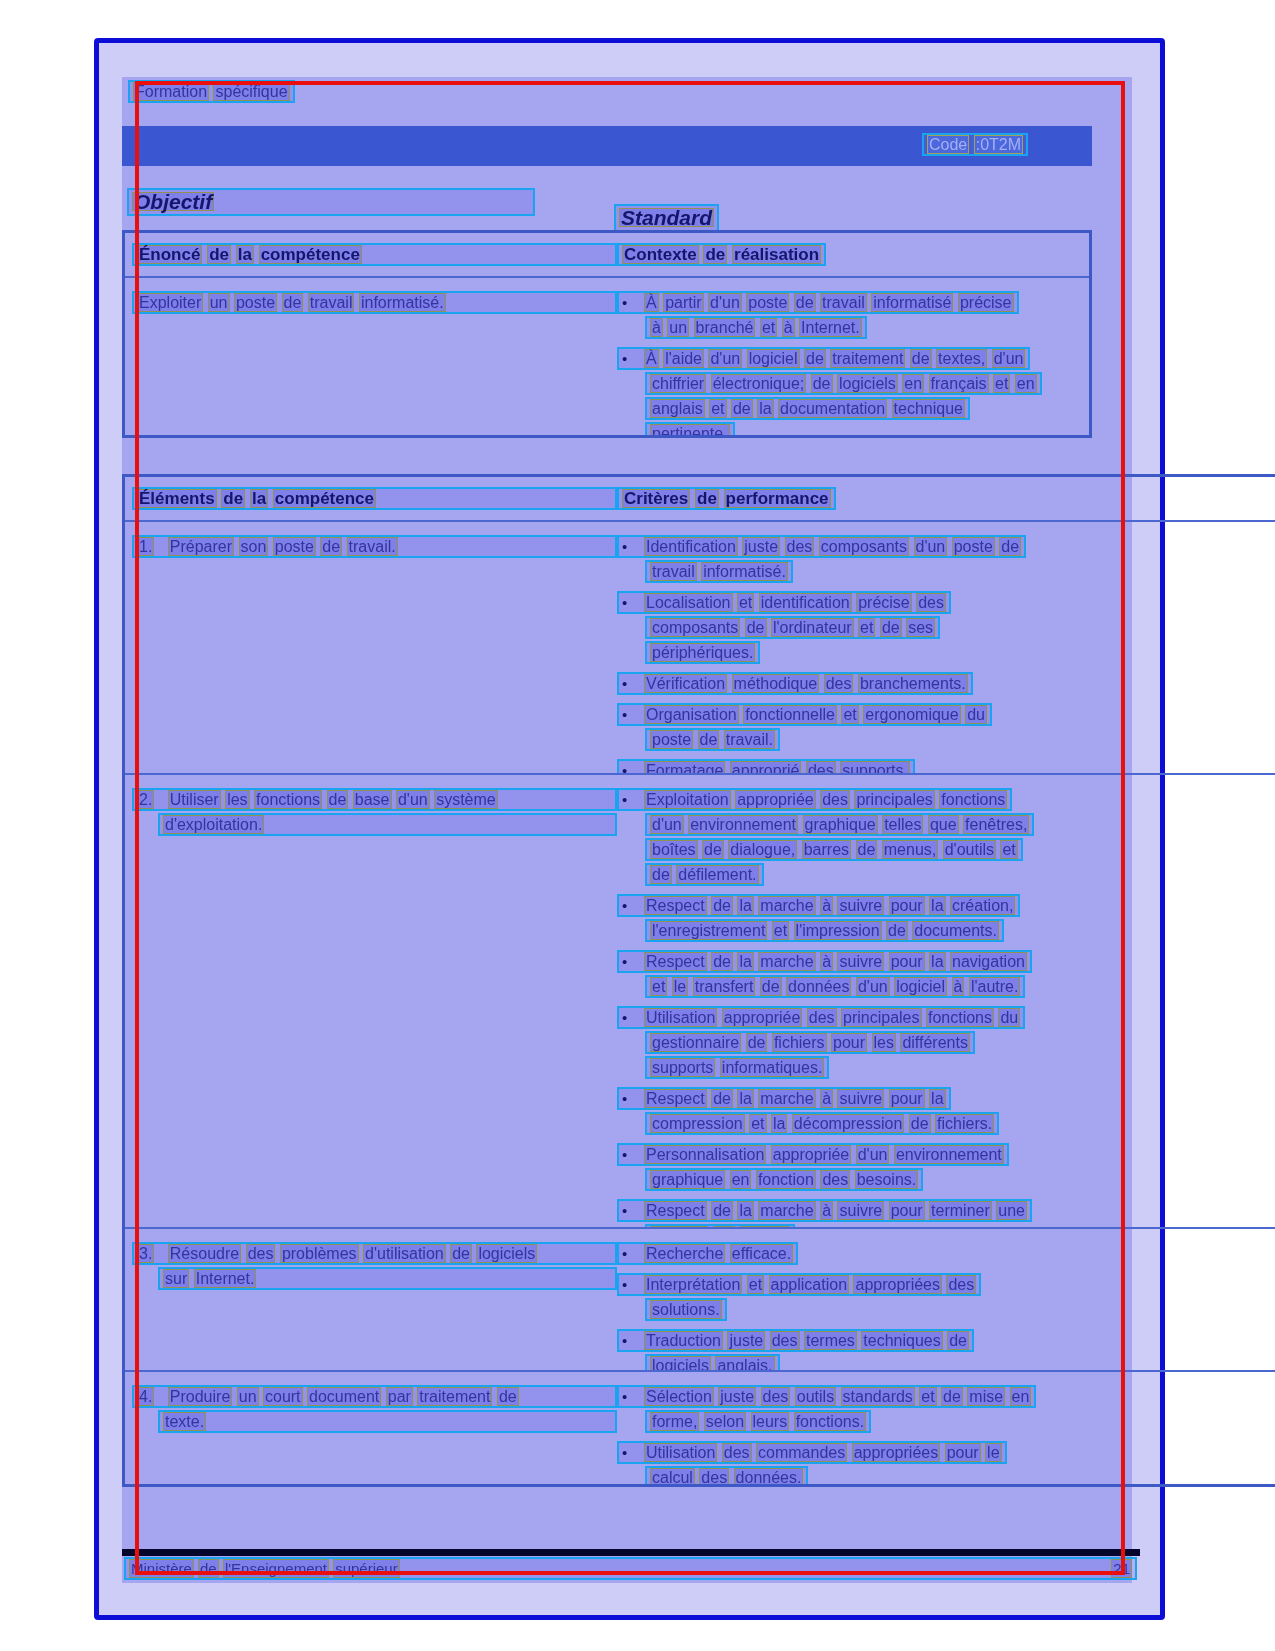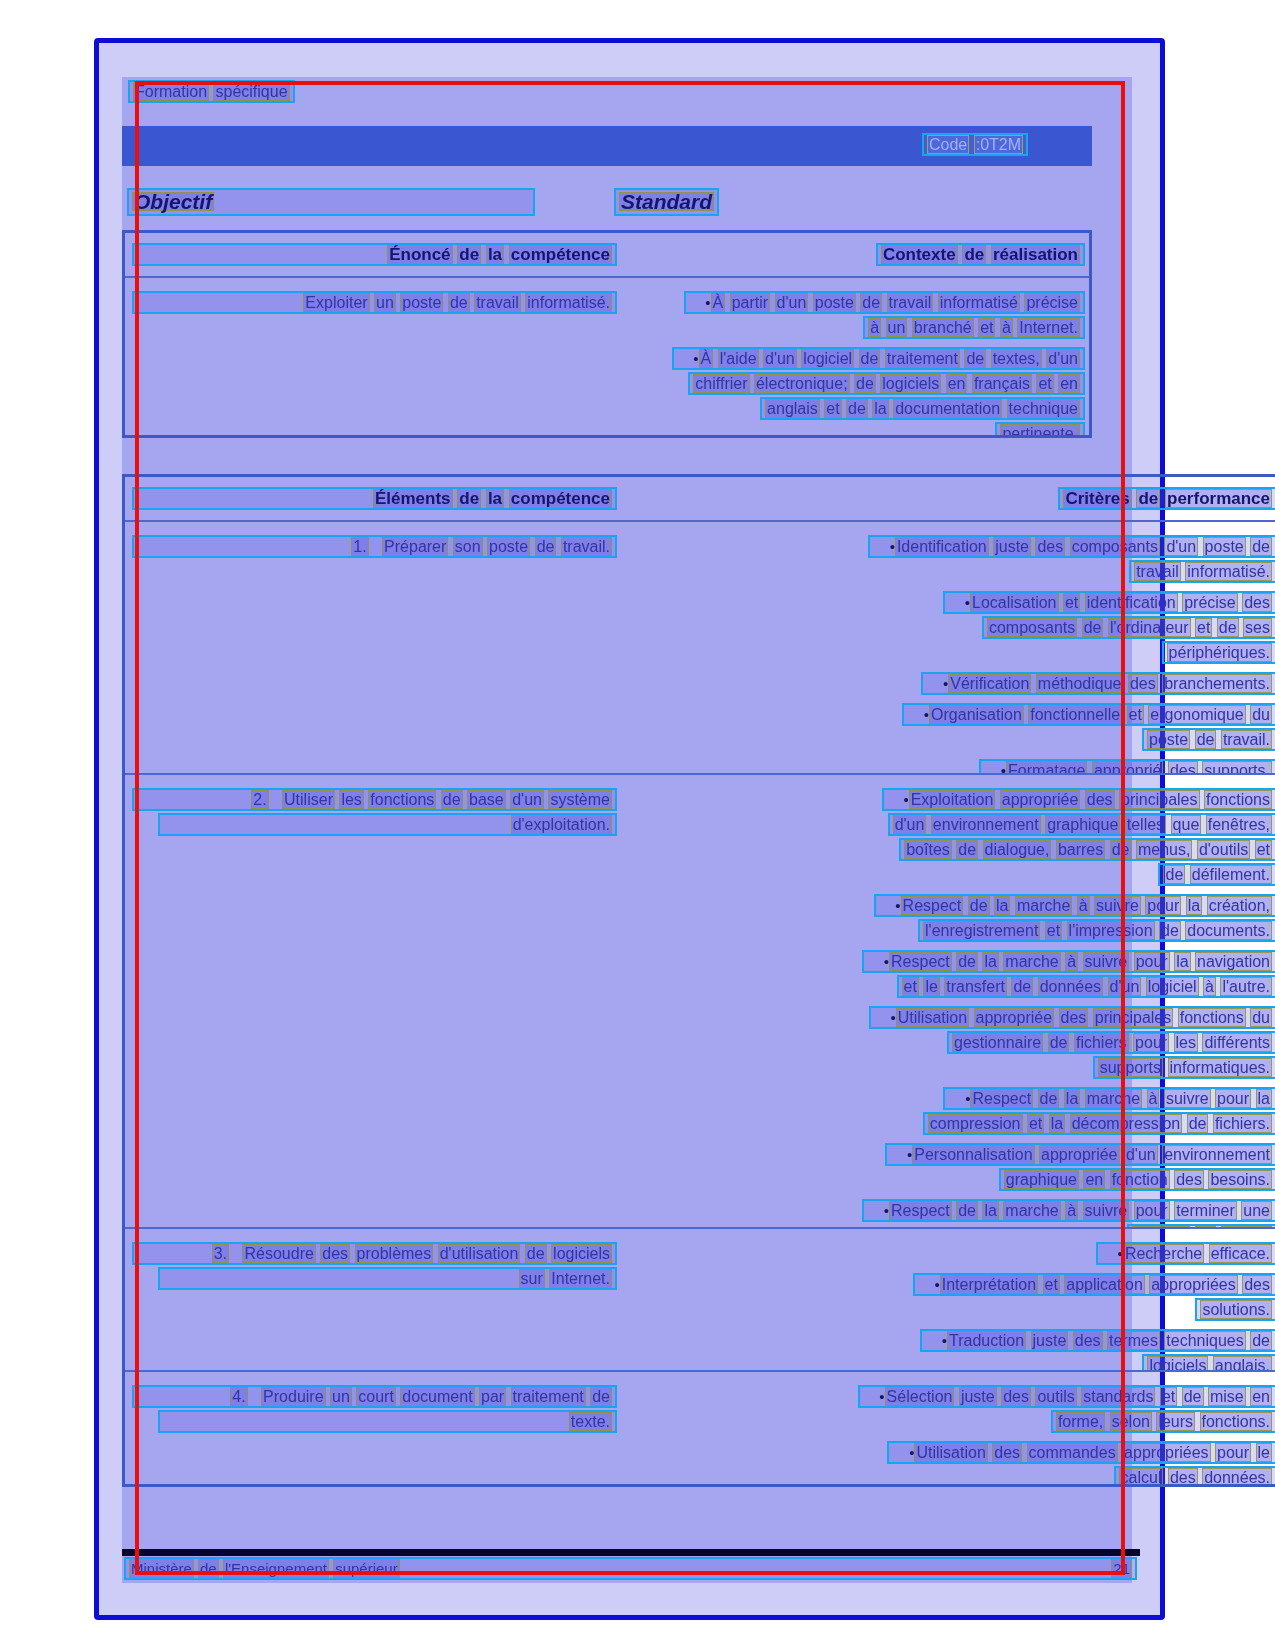--- a/index.html
+++ b/index.html
@@ -24,34 +24,34 @@
   .bullet{margin-bottom:6px;}
   .bold .ln,.ln.bold{font-weight:bold;color:var(--text-dark,#15156b);font-size:17px;}
 
   
   .formation{position:absolute;left:128px;top:80px;font-size:17px;}
   .bar{position:absolute;left:122px;top:126px;width:970px;height:40px;background:var(--bar-bg,#3b56d1);}
   .bar .ln{border-color:var(--band-border,#1aa3f0);background:rgba(130,150,255,.12);color:var(--bar-text,#a4b0f4);}
   .bar .w{background:rgba(130,150,255,.18);color:var(--bar-text,#a4b0f4);border-color:rgba(170,170,70,.9);}
   .code-pos{position:absolute;left:788px;top:7px;padding-left:12px;}
   .heading-obj{position:absolute;left:127px;top:188px;width:408px;}
-  .heading-std{position:absolute;left:614px;top:188px;}
+  .heading-std{position:absolute;left:614px;top:204px;}
   .heading-obj .ln,.heading-std .ln{font-size:21px;font-weight:bold;font-style:italic;
       color:var(--text-dark,#15156b);line-height:24px;}
   .heading-obj .ln{width:100%;}
 
   
   .tbl{position:absolute;box-sizing:border-box;border:3px solid var(--table-border,#3d59c6);overflow:hidden;}
   .tbl1{left:122px;top:230px;width:970px;height:208px;}
   .tbl2{left:122px;top:474px;width:1162px;height:1013px;}
   .t-head{display:flex;align-items:center;height:43px;border-bottom:2px solid var(--divider,#4a68cf);}
   .t-row{display:flex;box-sizing:border-box;padding-top:13px;overflow:hidden;}
   .t-row + .t-row{border-top:2px solid var(--divider,#4a68cf);}
   .tbl1 .t-row{}
-  .cell{box-sizing:border-box;text-align:right;}
+  .cell{box-sizing:border-box;}
   .cell-left{width:492px;padding-left:7px;}
   .cell-right{flex:1;padding-right:4px;}
   .h-r1{height:251px;}.h-r2{height:454px;}.h-r3{height:143px;}
 
   
   .f-rule{position:absolute;left:122px;top:1549px;width:1018px;height:7px;background:var(--footer-rule,#06062c);}
   .f-line{position:absolute;left:124px;top:1557px;width:1013px;}
   .f-line .ln{width:100%;font-size:15px;display:flex;justify-content:space-between;align-items:center;}
   .f-line .ln,.f-line .ln *{white-space:nowrap;}
 

